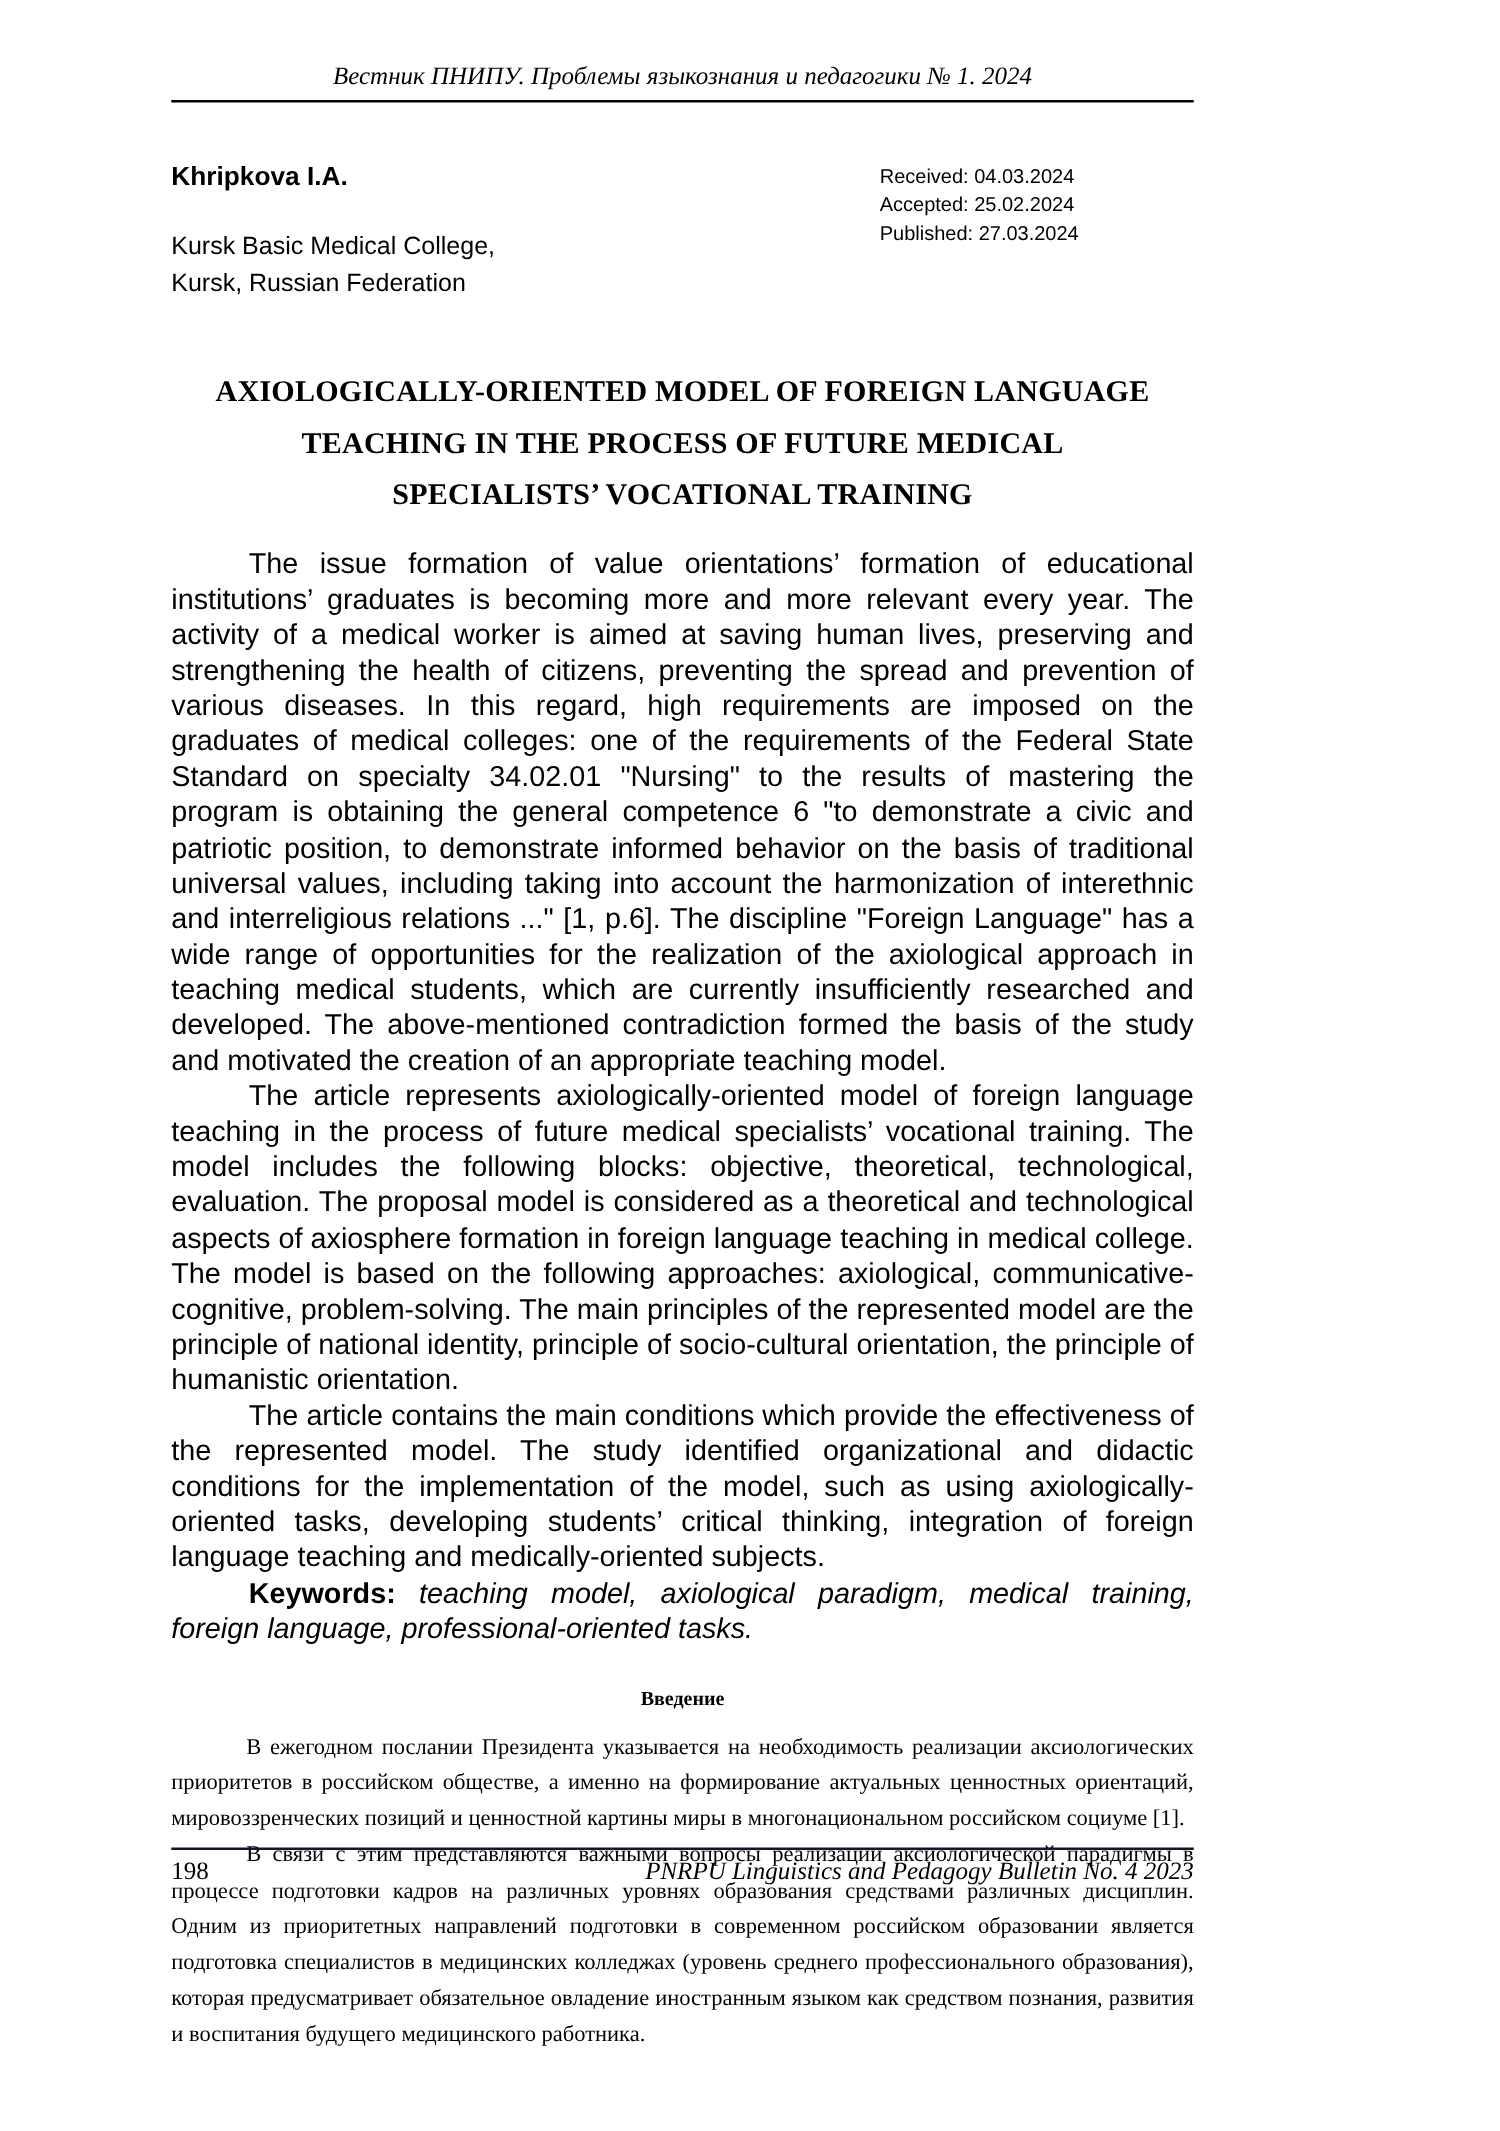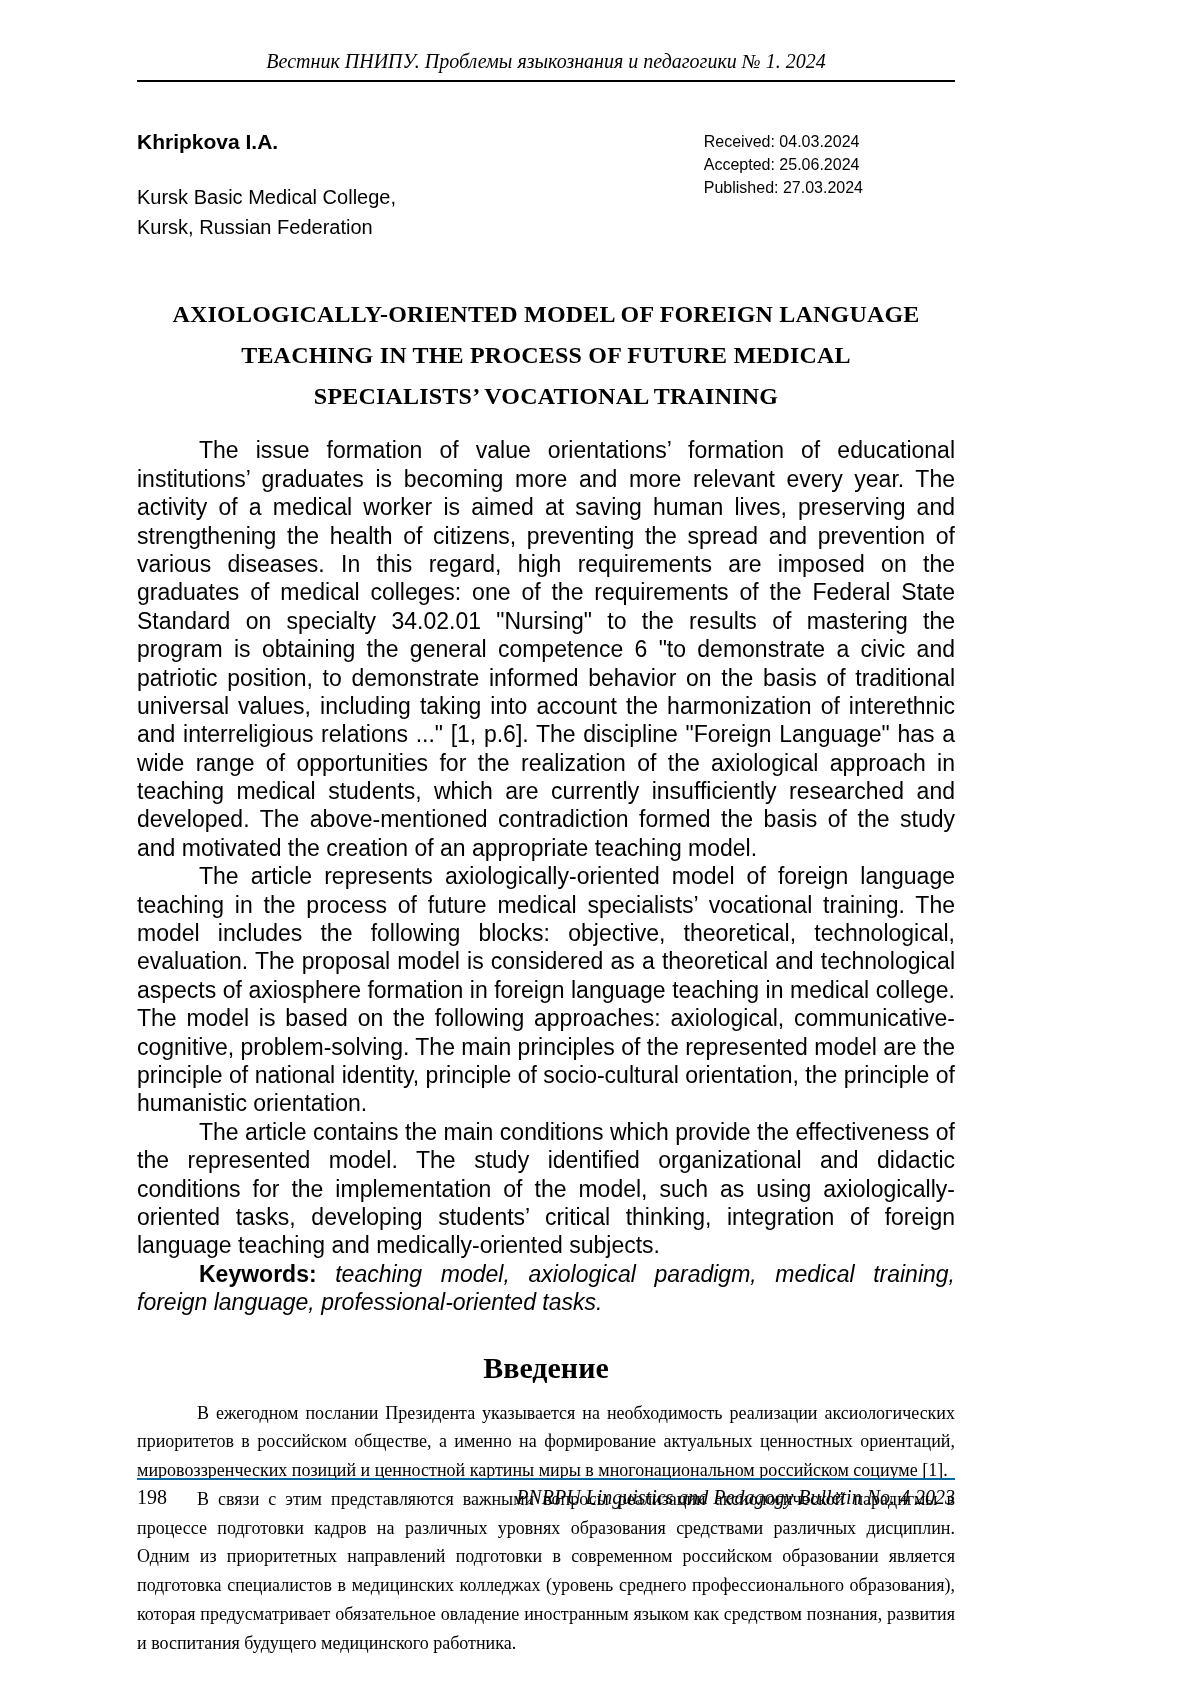--- a/index.html
+++ b/index.html
@@ -74,37 +74,37 @@
   }
   .abstract p { text-indent: 62px; }
   .kw-label { font-weight: bold; }
   .kw-text { font-style: italic; }
   
   .section-heading {
     margin-top: 34px;
     text-align: center;
     font-family: "Liberation Serif", serif;
     font-weight: bold;
-    font-size: 30px;
+    font-size: 16px;
   }
   .body-text {
     margin-top: 14px;
     font-family: Liberation Serif, serif;
     font-size: 18px;
     line-height: 1.6;
     text-align: justify;
   }
   .body-text p { text-indent: 60px; }
   
   .footer {
     position: absolute;
     left: 137px;
     top: 1478px;
     width: 818px;
-    border-top: 2px solid #0369a1;
+    border-top: 2px solid #0f172a;
     padding-top: 6px;
     display: flex;
     justify-content: space-between;
     align-items: baseline;
     font-family: "Liberation Serif", serif;
     font-size: 20px;
   }
   .footer .page-number { font-style: normal; }
   .footer .journal-ref { font-style: italic; }
 </style>
@@ -120,21 +120,21 @@
     <div class="author-block">
       <div class="author-left">
         <div class="author-name">Khripkova I.A.</div>
         <div class="affiliation">
           <div>Kursk Basic Medical College,</div>
           <div>Kursk, Russian Federation</div>
         </div>
       </div>
       <div class="dates">
         <div>Received: 04.03.2024</div>
-        <div>Accepted: 25.06.2024</div>
+        <div>Accepted: 25.02.2024</div>
         <div>Published: 27.03.2024</div>
       </div>
     </div>
 
     <div class="paper-title">
       <div>AXIOLOGICALLY-ORIENTED MODEL OF FOREIGN LANGUAGE</div>
       <div>TEACHING IN THE PROCESS OF FUTURE MEDICAL</div>
       <div>SPECIALISTS’ VOCATIONAL TRAINING</div>
     </div>
 

